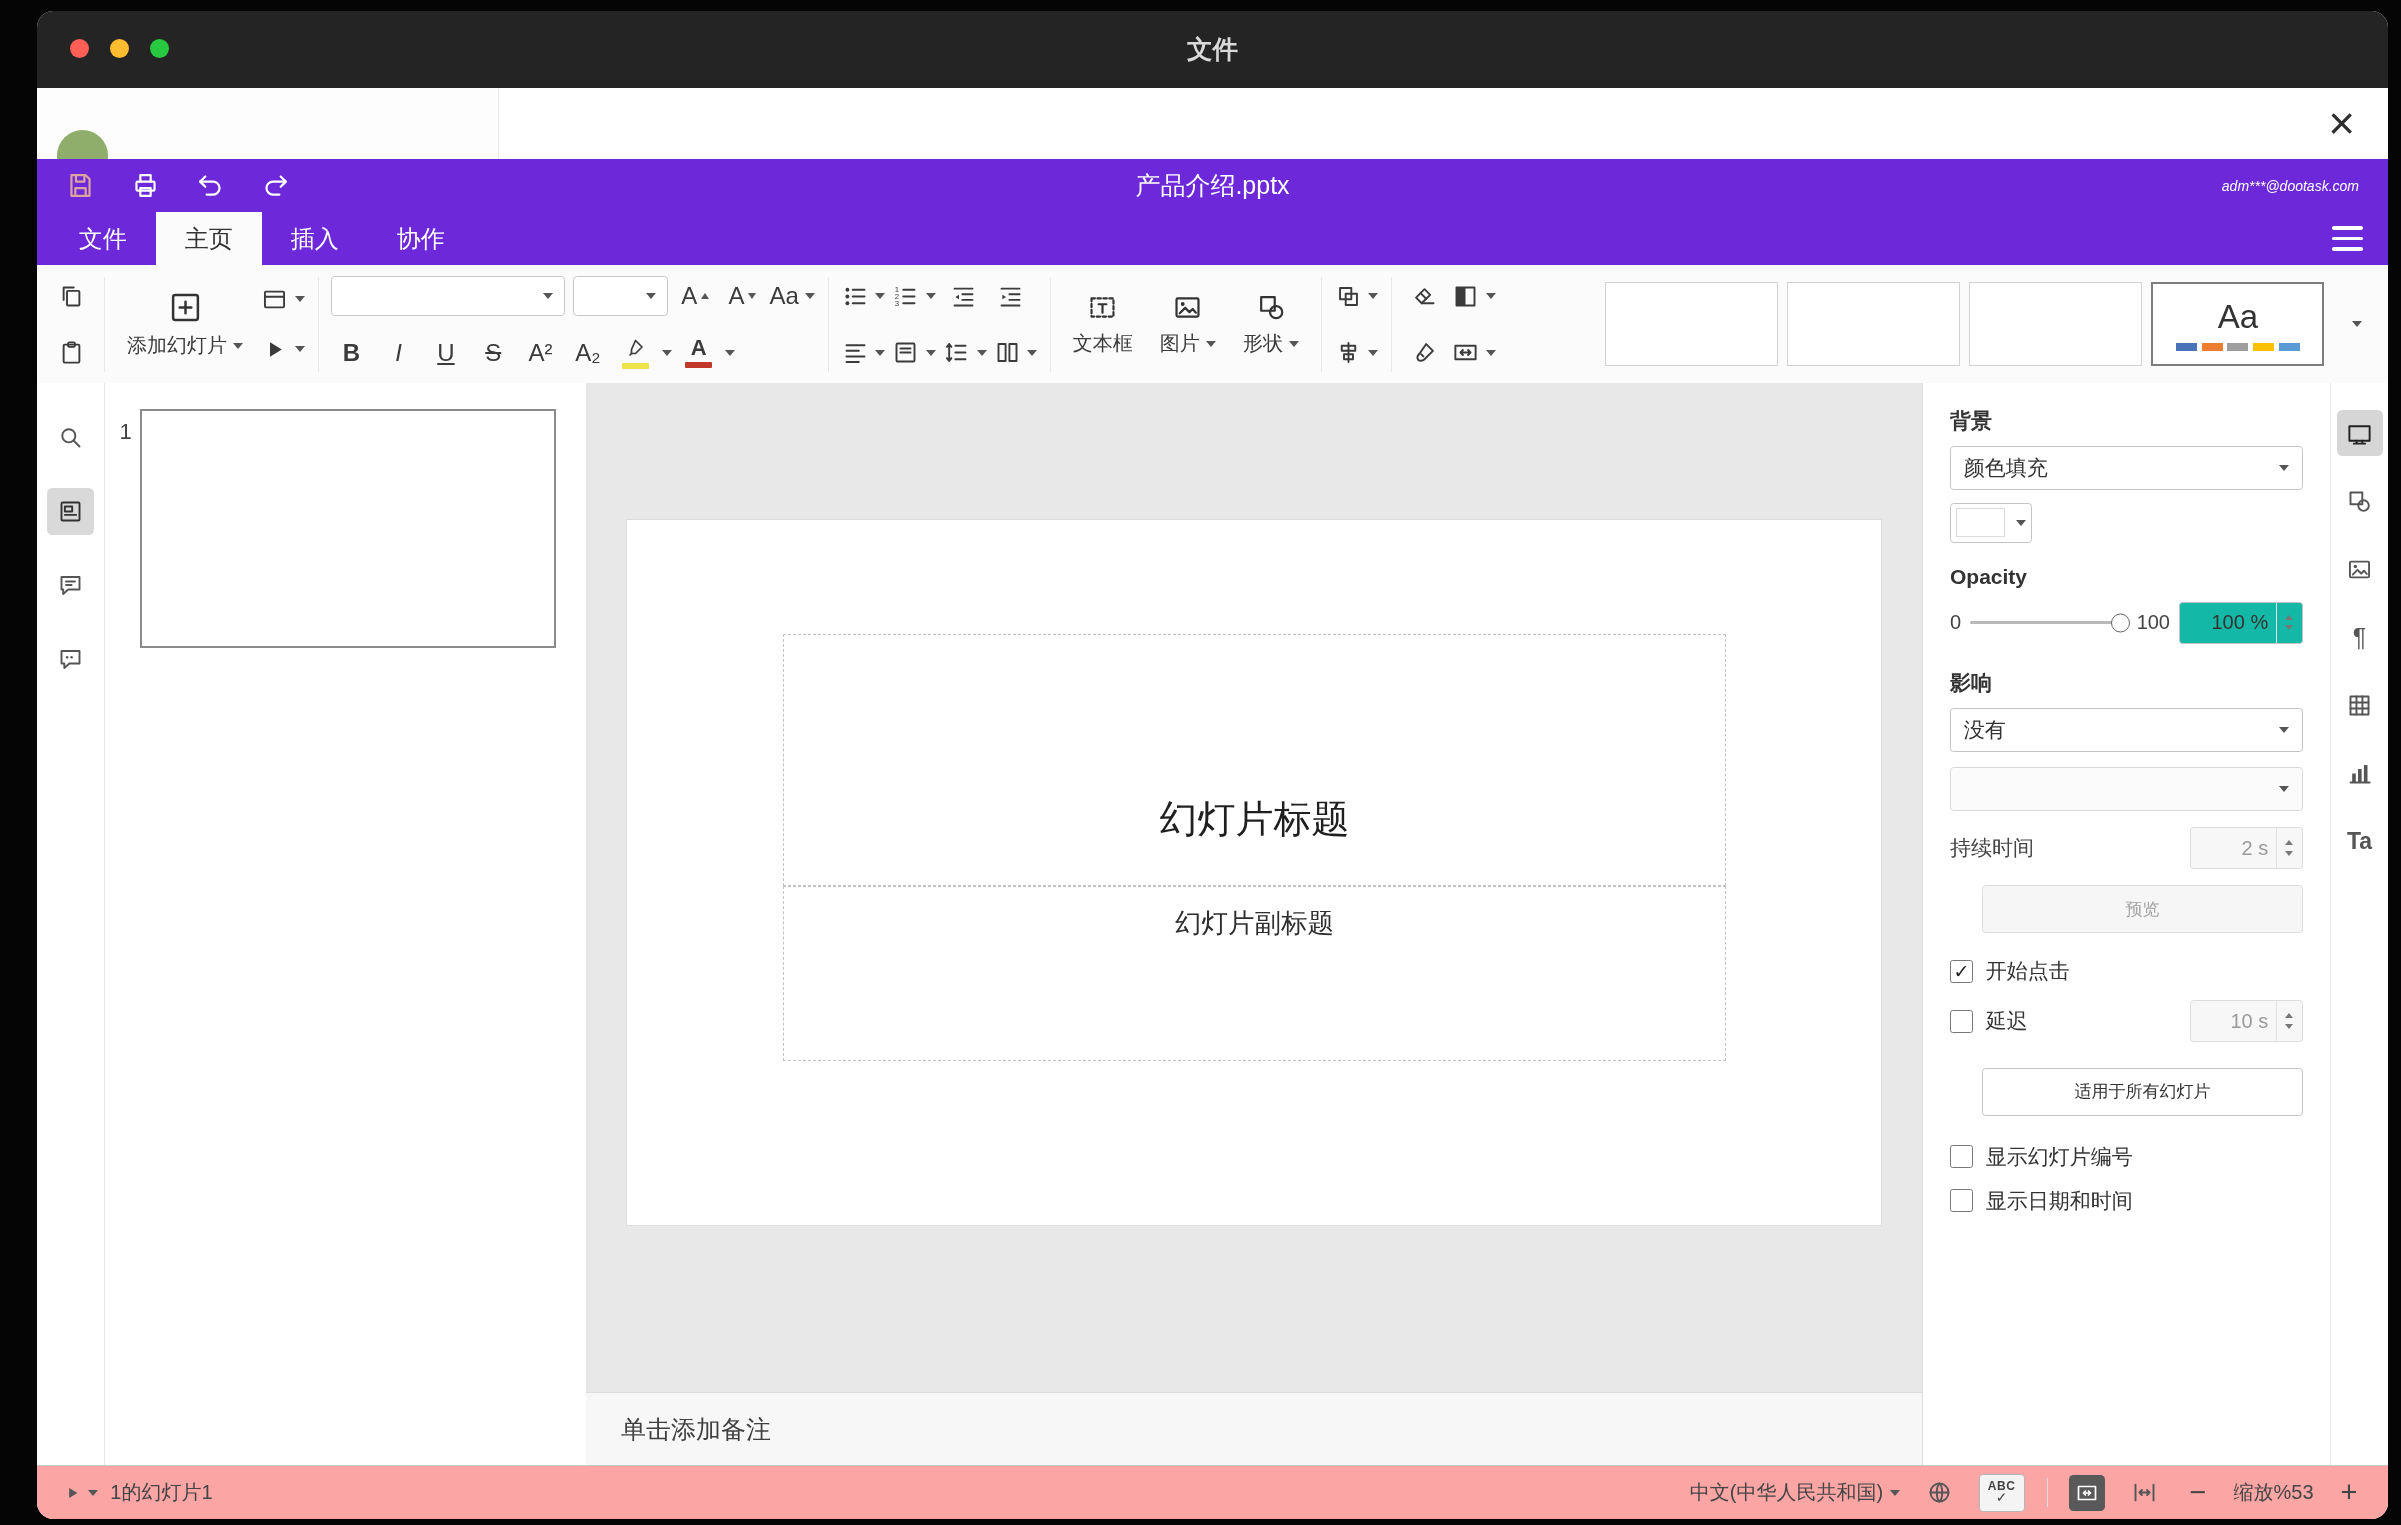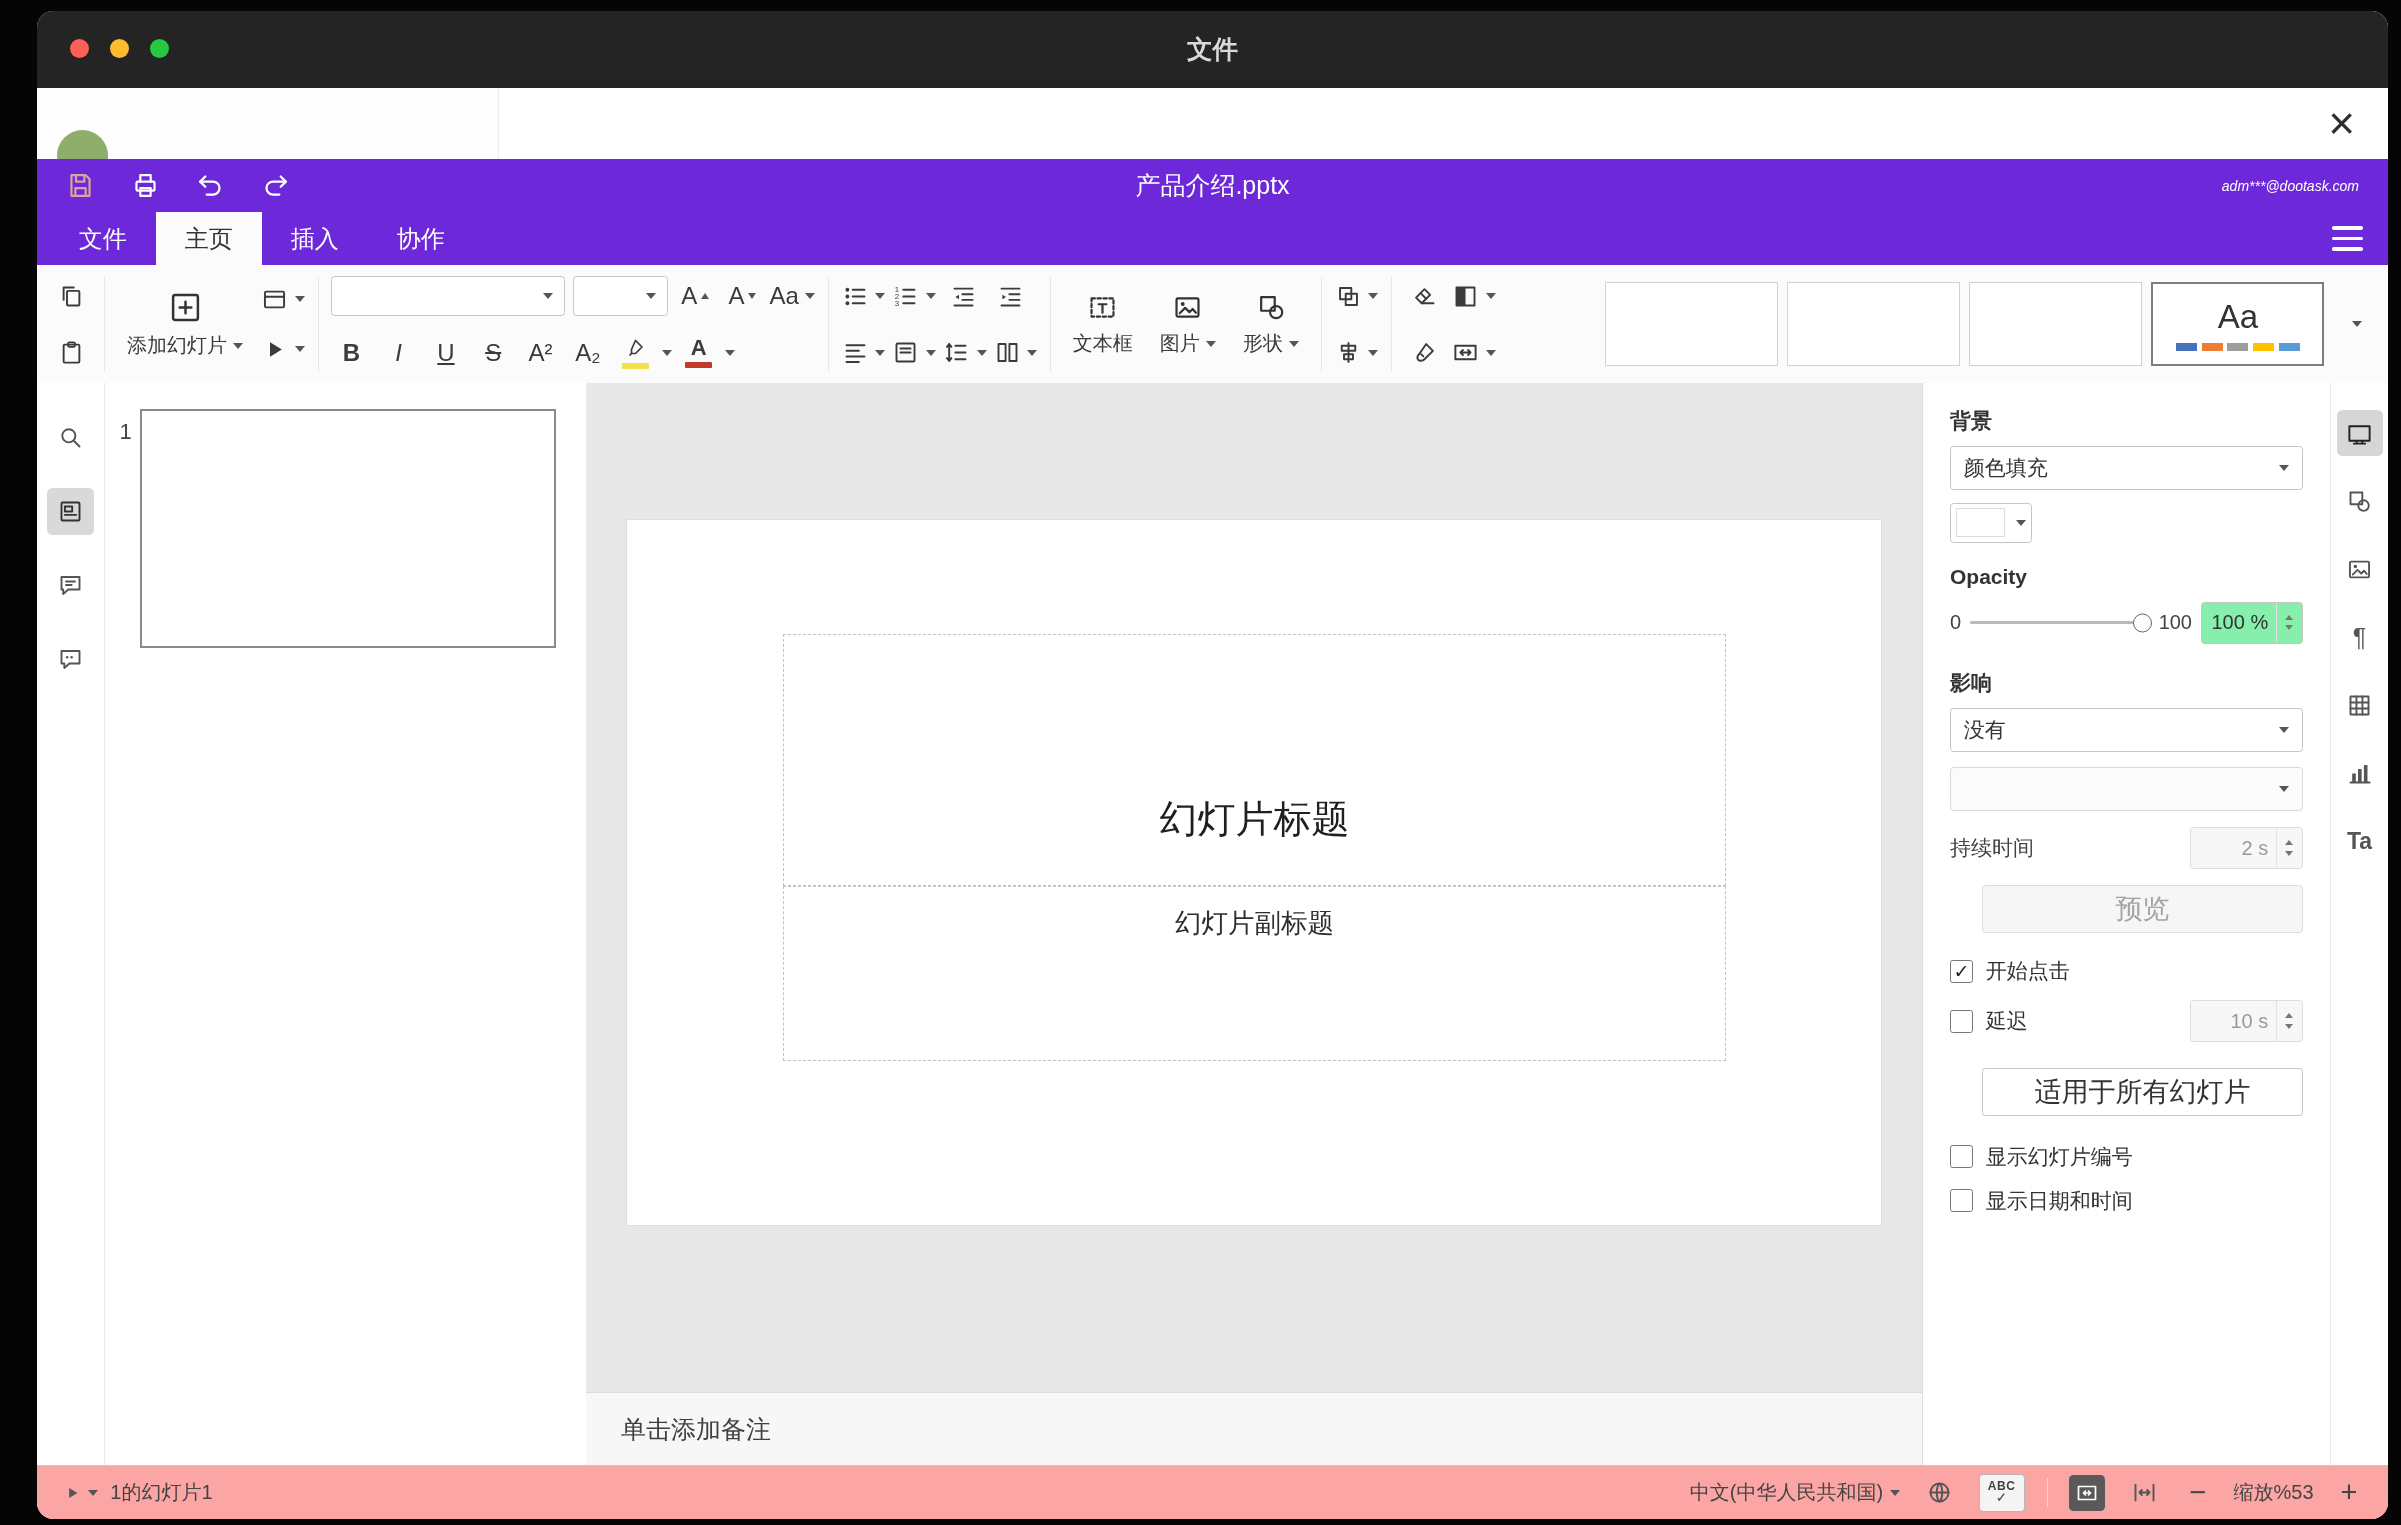--- a/index.html
+++ b/index.html
@@ -88,31 +88,31 @@
   .settings{position:absolute;left:1885px;right:58px;top:372px;bottom:54px;background:#fff;border-left:0.9px solid #ddd;padding:24px 27px;box-sizing:border-box;}
   .sec-label{font-size:21px;font-weight:bold;color:#333;}
   .select{height:44px;border:0.9px solid #c4c4c4;border-radius:3.6px;display:flex;align-items:center;justify-content:space-between;padding:0 12.8px;font-size:21px;color:#333;background:#fff;box-sizing:border-box;cursor:pointer;}
   .select.disabled{background:#fbfbfb;color:#9a9a9a;border-color:#d9d9d9;}
   .swatch{margin-top:12.8px;width:80px;height:38px;border:0.9px solid #c4c4c4;border-radius:3.6px;display:flex;align-items:stretch;overflow:hidden;cursor:pointer;background:#fff;}
   .swatch .sw{width:49px;margin:4.6px 0 4.6px 4.6px;border:0.9px solid #ddd;box-sizing:border-box;}
   .swatch .swc{flex:1;display:flex;align-items:center;justify-content:center;}
   .oprow{display:flex;align-items:center;margin-top:12.8px;gap:9px;font-size:20px;color:#444;}
   .track{flex:1;height:2.7px;background:#b9b9b9;position:relative;border-radius:1.8px;}
   .knob{position:absolute;right:-2.7px;top:50%;transform:translateY(-50%);width:19px;height:19px;border-radius:50%;background:#fff;border:1.8px solid #666;box-sizing:border-box;cursor:pointer;}
-  .spin{width:102px;height:42px;border:0.9px solid #c4c4c4;border-radius:3.6px;display:flex;align-items:center;box-sizing:border-box;background:#86efac;}
+  .spin{width:124px;height:42px;border:0.9px solid #c4c4c4;border-radius:3.6px;display:flex;align-items:center;box-sizing:border-box;background:#14b8a6;}
   .spin .val{flex:1;text-align:right;padding-right:7.3px;font-size:20px;color:#333;}
   .spin .arrows{width:25.5px;height:100%;display:flex;flex-direction:column;align-items:center;justify-content:center;gap:5.5px;border-left:0.9px solid #e3e3e3;cursor:pointer;}
   .arr-up{width:0;height:0;border-left:4.6px solid transparent;border-right:4.6px solid transparent;border-bottom:5.5px solid #777;}
   .arr-dn{width:0;height:0;border-left:4.6px solid transparent;border-right:4.6px solid transparent;border-top:5.5px solid #777;}
   .spin.disabled{background:#f7f7f7;border-color:#dcdcdc;}
   .spin.disabled .val{color:#9a9a9a;}
   .rowb{display:flex;align-items:center;justify-content:space-between;}
   .cb{width:23px;height:23px;border:1.8px solid #777;border-radius:2.7px;background:#fff;display:inline-flex;align-items:center;justify-content:center;font-size:19px;font-weight:bold;color:#1d1d1d;box-sizing:border-box;cursor:pointer;flex:none;}
   .cbrow{display:flex;align-items:center;gap:12.8px;font-size:21px;color:#333;}
-  .pbtn{height:46px;border:0.9px solid #c6c6c6;border-radius:3.6px;background:#fff;display:flex;align-items:center;justify-content:center;font-size:27px;color:#333;cursor:pointer;margin-left:32px;}
+  .pbtn{height:46px;border:0.9px solid #c6c6c6;border-radius:3.6px;background:#fff;display:flex;align-items:center;justify-content:center;font-size:17px;color:#333;cursor:pointer;margin-left:32px;}
   .pbtn.disabled{background:#f6f6f6;color:#a3a3a3;border-color:#ddd;}
   .plabel{font-size:21px;color:#444;}
 
   
   .right-rail{position:absolute;right:0;top:372px;width:58px;bottom:54px;background:#fff;border-left:0.9px solid #e8e8e8;display:flex;flex-direction:column;align-items:center;padding-top:27px;gap:22px;box-sizing:border-box;}
   .rr-btn{width:46px;height:46px;border-radius:5.5px;display:flex;align-items:center;justify-content:center;color:#555;font-size:25px;cursor:pointer;}
   .rr-btn.active{background:#d6d6d6;color:#222;}
   .rr-txt{font-size:23px;font-weight:bold;}
 
   

